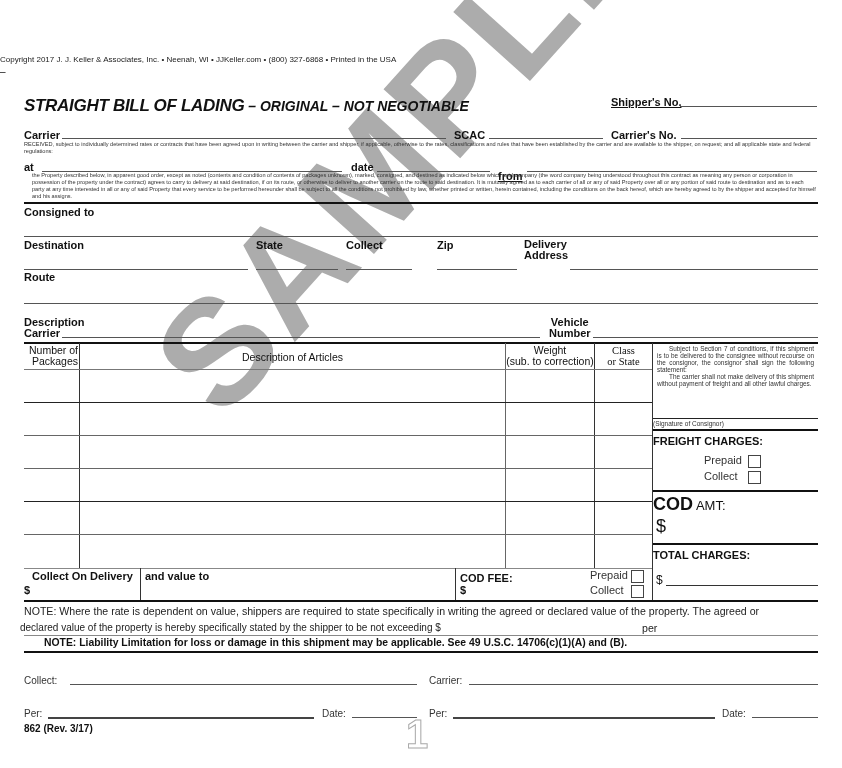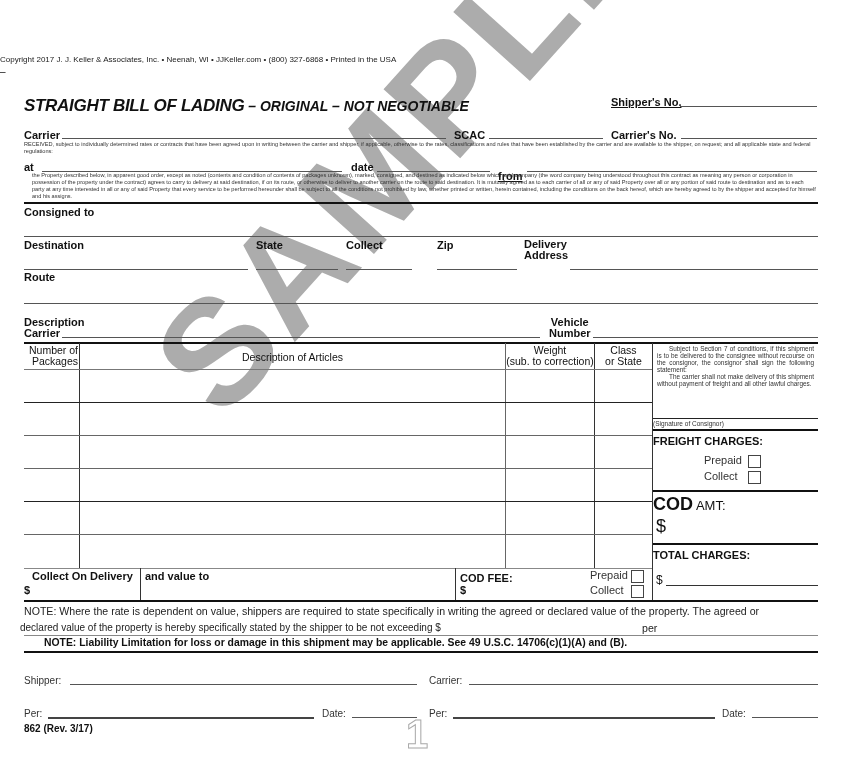--- a/index.html
+++ b/index.html
@@ -81,21 +81,21 @@
 <div class="hthick" style="left:24px;top:342px;width:794px;"></div>
 <div class="small" style="left:24px;top:345px;width:54px;text-align:right;line-height:11px;font-size:10.5px;">
   <div>Number of</div>
     <div>Packages</div>
 </div>
 <div class="small" style="left:80px;top:351px;width:425px;text-align:center;font-size:10.5px;">Description of Articles</div>
 <div class="small" style="left:506px;top:345px;width:88px;text-align:center;line-height:11px;font-size:10.5px;">
   <div>Weight</div>
     <div>(sub. to correction)</div>
 </div>
-<div class="small" style="left:595px;top:345px;width:57px;text-align:center;line-height:11px;font-size:10.5px;">
+<div class="small" style="left:595px;top:345px;width:57px;text-align:center;line-height:11px;font-size:10.5px;font-family:Liberation Serif, serif;">
   <div>Class</div>
     <div>or State</div>
 </div>
 
 <div class="vline" style="left:79px;top:343px;height:225px;"></div>
 <div class="vline" style="left:505px;top:343px;height:225px;border-color:#666;"></div>
 <div class="vline" style="left:594px;top:343px;height:225px;"></div>
 <div class="vline" style="left:652px;top:343px;height:258px;"></div>
 
 <div class="hline" style="left:24px;top:369px;width:628px;border-color:#777;"></div>
@@ -156,21 +156,21 @@
 
 <div class="abs" style="left:24px;top:605px;width:800px;font-size:10.6px;color:#222;white-space:nowrap;">NOTE: Where the rate is dependent on value, shippers are required to state specifically in writing the agreed or declared value of the property. The agreed or</div>
 <div class="abs" style="left:20px;top:622px;font-size:10px;color:#222;white-space:nowrap;">declared value of the property is hereby specifically stated by the shipper to be not exceeding $</div>
 <div class="cell-input" style="left:495px;top:620px;width:140px;height:14px;"></div>
 <div class="abs" style="left:642px;top:622px;font-size:10.6px;color:#222;">per</div>
 <div class="cell-input" style="left:662px;top:620px;width:155px;height:14px;"></div>
 <div class="hline" style="left:24px;top:635px;width:794px;border-color:#888;"></div>
 <div class="abs" style="left:24px;top:637px;font-size:10.4px;font-weight:bold;white-space:nowrap;padding-left:20px;">NOTE: Liability Limitation for loss or damage in this shipment may be applicable. See 49 U.S.C. 14706(c)(1)(A) and (B).</div>
 <div class="hthick" style="left:24px;top:651px;width:794px;"></div>
 
-<div class="small" style="left:24px;top:675px;color:#333;">Shipper:</div>
+<div class="small" style="left:24px;top:675px;color:#333;">Collect:</div>
 <div class="hline" style="left:70px;top:684px;width:347px;"></div>
 <div class="small" style="left:429px;top:675px;color:#333;">Carrier:</div>
 <div class="hline" style="left:469px;top:684px;width:349px;"></div>
 
 <div class="small" style="left:24px;top:708px;color:#333;">Per:</div>
 <div class="hline" style="left:48px;top:717px;width:266px;border-top-width:2px;border-color:#444;"></div>
 <div class="small" style="left:322px;top:708px;color:#333;">Date:</div>
 <div class="hline" style="left:352px;top:717px;width:65px;"></div>
 <div class="small" style="left:429px;top:708px;color:#333;">Per:</div>
 <div class="hline" style="left:453px;top:717px;width:262px;border-top-width:2px;border-color:#444;"></div>

